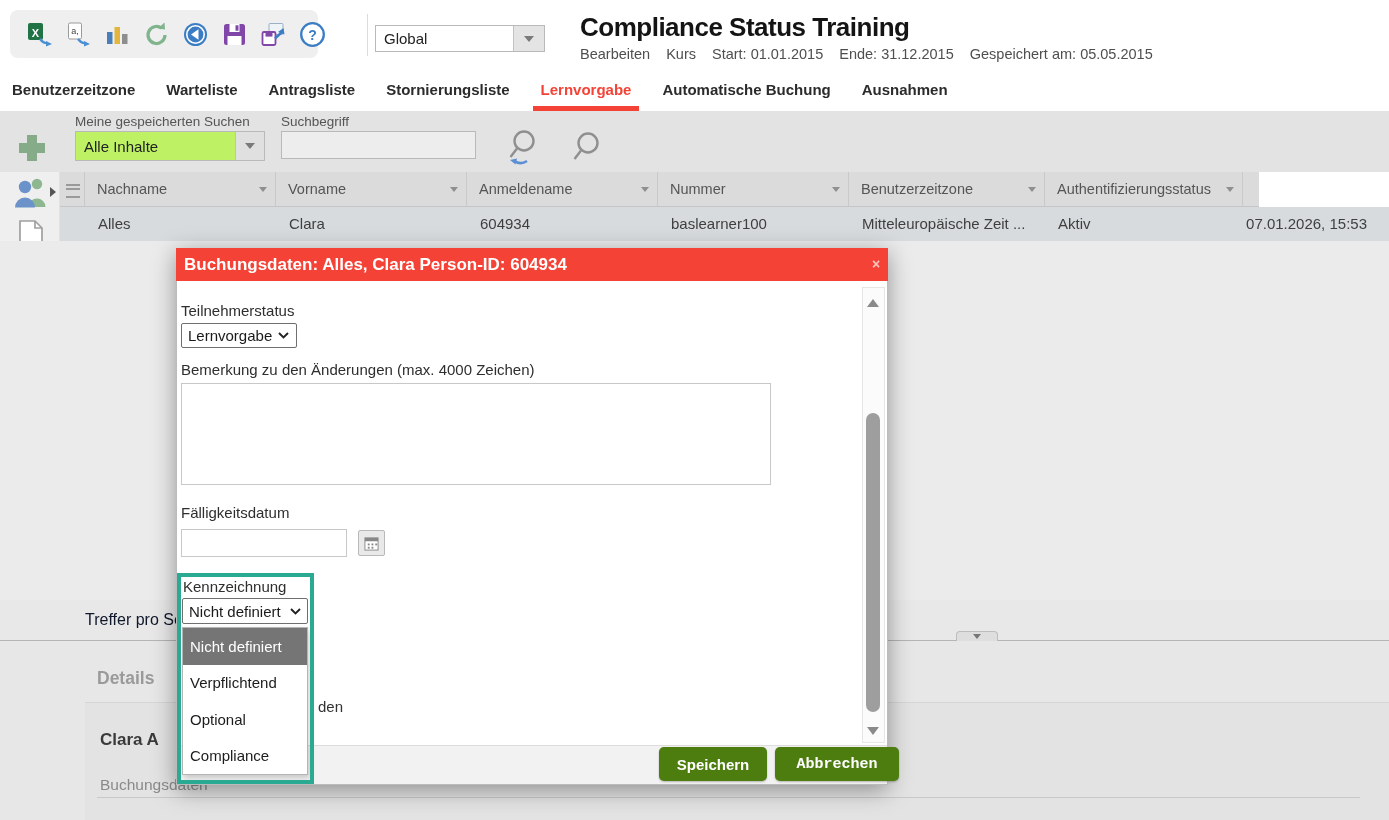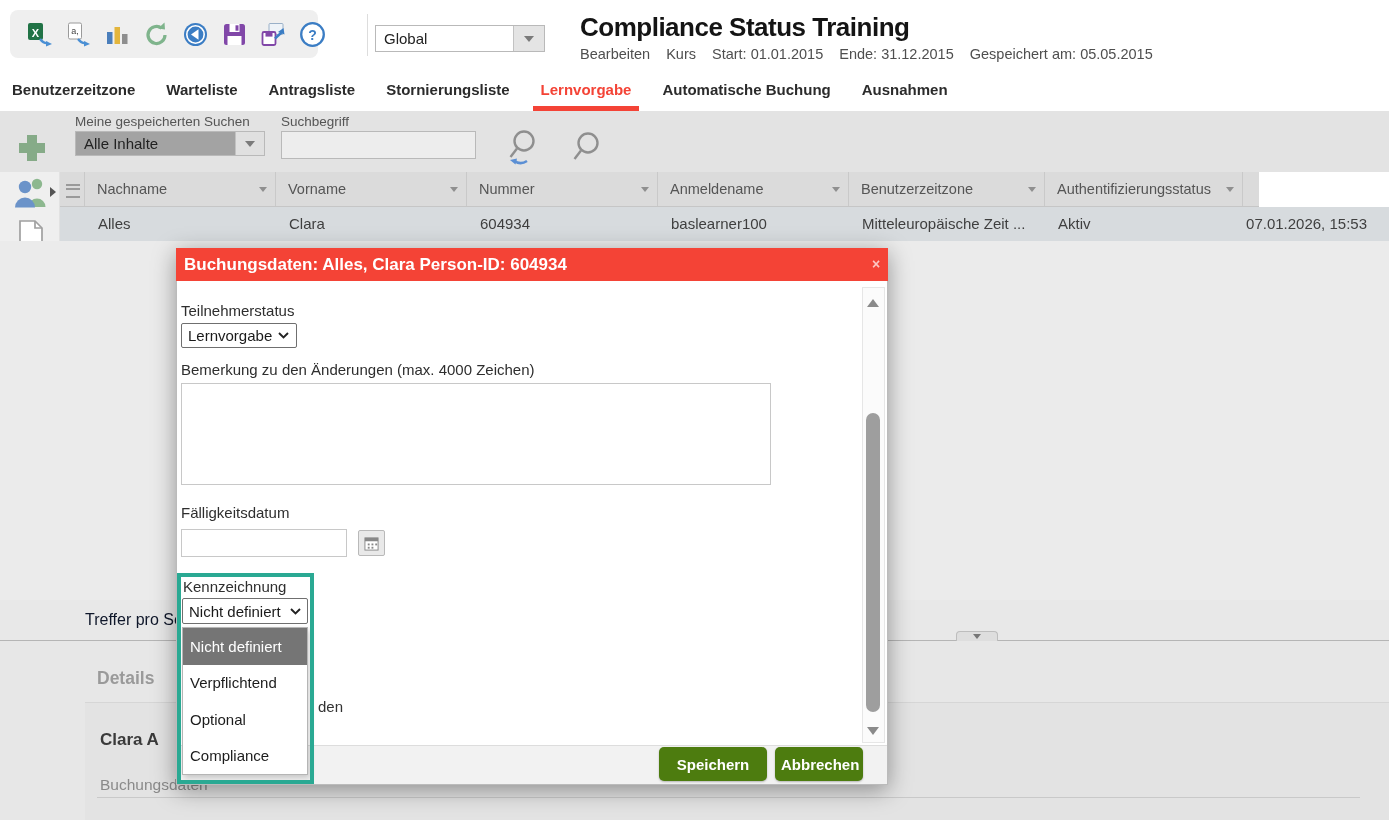--- a/index.html
+++ b/index.html
@@ -147,21 +147,21 @@
     <span class="tab">Warteliste</span>
     <span class="tab">Antragsliste</span>
     <span class="tab">Stornierungsliste</span>
     <span class="tab active">Lernvorgabe</span>
     <span class="tab">Automatische Buchung</span>
     <span class="tab">Ausnahmen</span>
   </div>
 
   <div class="abs band"></div>
   <div class="abs slab" style="left:75px;top:114px;">Meine gespeicherten Suchen</div>
-  <div class="abs select" style="left:75px;top:131px;width:190px;height:25px;background:#a3a3a3;justify-content:center;">
+  <div class="abs select" style="left:75px;top:131px;width:190px;height:30px;background:#bef264;justify-content:center;">
     <span class="txt">Alle Inhalte</span>
     <span class="btn" style="width:28px;background:#e0e0e0;">
         <span class="tri-dn"></span>
       </span>
   </div>
   <div class="abs slab" style="left:281px;top:114px;">Suchbegriff</div>
   <input class="abs inp" style="left: 281px; top: 131px; width: 195px; height: 28px;" value="">
   <span class="abs" style="left:505px;top:127px;">
     <svg width="38" height="42" viewBox="0 0 38 42">
         <circle cx="19" cy="14" r="9.5" fill="none" stroke="#8f8f8f" stroke-width="2.4"></circle>
@@ -210,22 +210,22 @@
         <rect x="4.5" y="0" width="4" height="13" fill="#6fae6f"></rect>
       </svg>
   </span>
 
   <div class="abs thead">
     <div class="hc" style="width:25px;padding-left:0;">
         <div class="ham"></div>
       </div>
     <div class="hc" style="width:191px;"><span>Nachname</span><span class="farr"></span></div>
     <div class="hc" style="width:191px;"><span>Vorname</span><span class="farr"></span></div>
+    <div class="hc" style="width:191px;"><span>Anmeldename</span><span class="farr"></span></div>
     <div class="hc" style="width:191px;"><span>Nummer</span><span class="farr"></span></div>
-    <div class="hc" style="width:191px;"><span>Anmeldename</span><span class="farr"></span></div>
     <div class="hc" style="width:196px;"><span>Benutzerzeitzone</span><span class="farr"></span></div>
     <div class="hc" style="width:198px;"><span>Authentifizierungsstatus</span><span class="farr"></span></div>
   </div>
   <div class="abs trow">
     <div class="rc" style="width:25px;padding-left:0;"></div>
     <div class="rc" style="width:191px;">Alles</div>
     <div class="rc" style="width:191px;">Clara</div>
     <div class="rc" style="width:191px;">604934</div>
     <div class="rc" style="width:191px;">baslearner100</div>
     <div class="rc" style="width:196px;">Mitteleuropäische Zeit ...</div>
@@ -298,15 +298,15 @@
 
   <div class="abs" style="left:318px;top:698px;font-size:15px;color:#333;">den</div>
 
   <div class="abs sbtrack" style="left:862px;top:287px;width:23px;height:456px;"></div>
   <span class="abs sbarr up" style="left:867px;top:299px;"></span>
   <span class="abs sbarr dn" style="left:867px;top:727px;"></span>
   <div class="abs sbthumb" style="left:866px;top:413px;width:14px;height:299px;"></div>
 
   <div class="abs mfoot"></div>
   <button class="abs rbtn" style="left:659px;top:747px;width:108px;height:34px;">Speichern</button>
-  <button class="abs rbtn" style="left:775px;top:747px;width:88px;height:34px;">Abbrechen</button>
+  <button class="abs rbtn" style="left:775px;top:747px;width:124px;height:34px;font-family:Liberation Mono, monospace;">Abbrechen</button>
 
 </div>
 
 </body></html>

